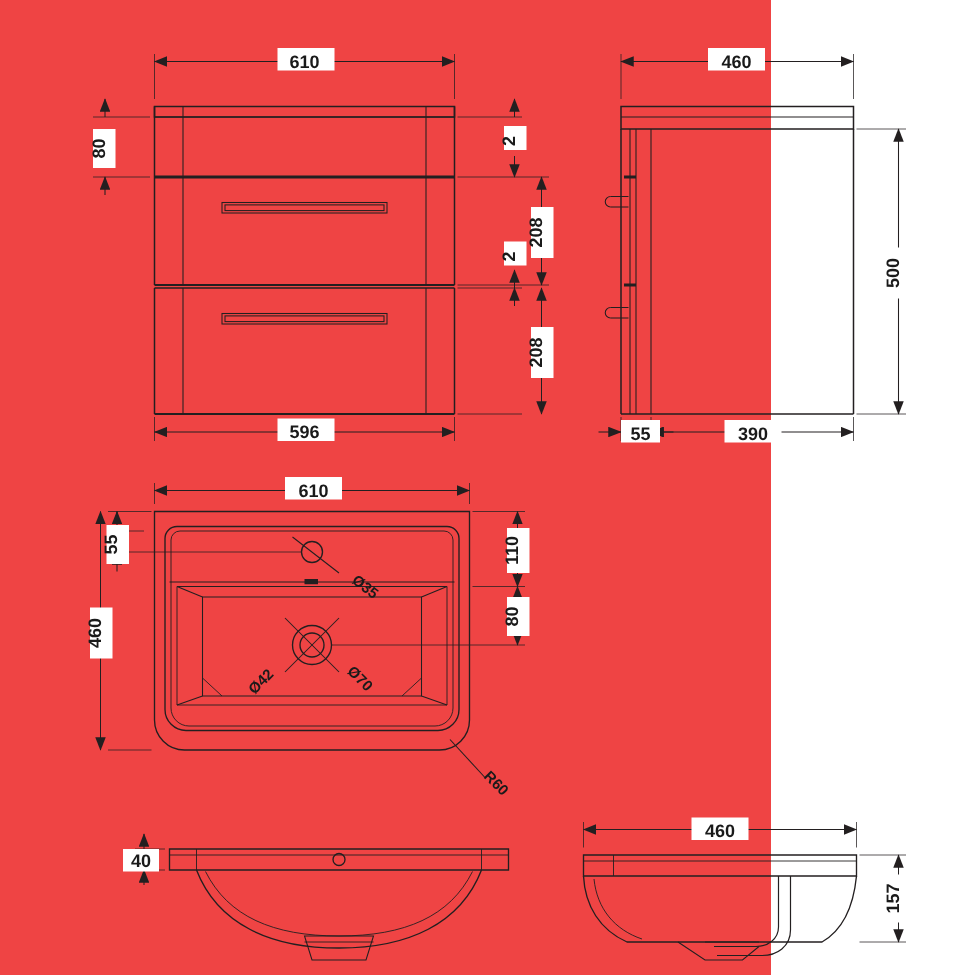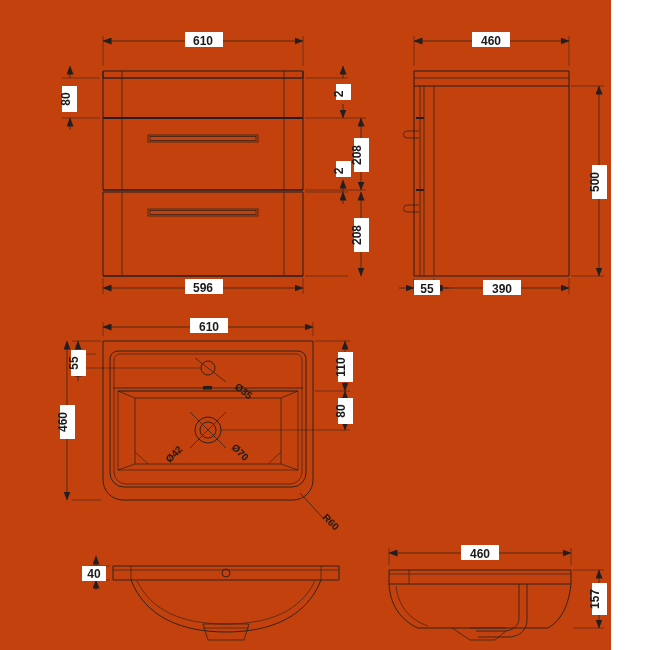--- a/index.html
+++ b/index.html
@@ -1,18 +1,18 @@
 <!DOCTYPE html>
 <html><head>
 <meta charset="utf-8">
 <style>
   html,body{margin:0;padding:0;background:#ffffff;}
   body{width:650px;height:650px;overflow:hidden;
        font-family:"Liberation Sans",sans-serif;}
-  #sheet{position:relative;width:611px;height:650px;background:#c2410c;}
+  #sheet{position:relative;width:514px;height:650px;background:#ef4444;}
   svg{display:block;}
   .dimtxt{font-family:"Liberation Sans",sans-serif;font-size:12px;
           font-weight:700;fill:#1a1a1a;}
   .dimtxt-sm{font-family:"Liberation Sans",sans-serif;font-size:10px;
           font-weight:700;fill:#1a1a1a;}
 </style>
 </head>
 <body>
 
 <div id="sheet">

